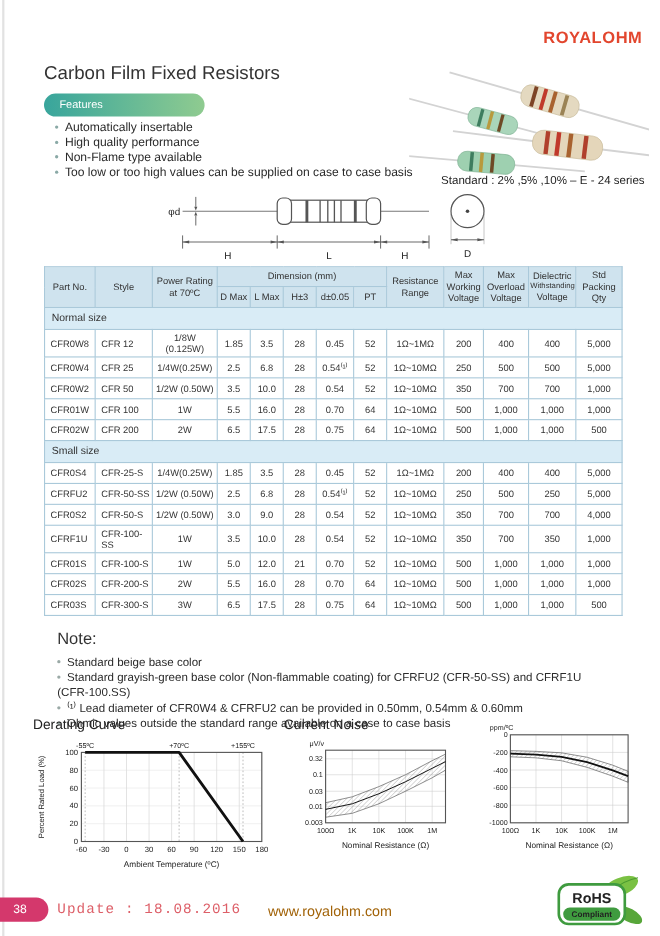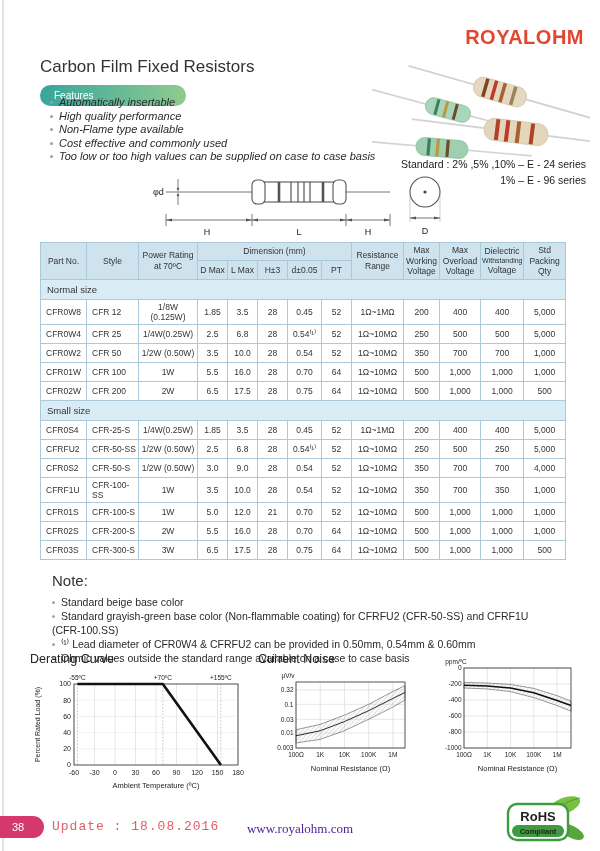--- a/index.html
+++ b/index.html
@@ -1,26 +1,26 @@
 <!DOCTYPE html>
 <html><head>
 <meta charset="utf-8">
 <style>
   html,body{margin:0;padding:0;}
   body{width:600px;height:851px;background:#fff;position:relative;overflow:hidden;
        font-family:"Liberation Sans",sans-serif;color:#333;}
   .edge-line{position:absolute;left:2px;top:0;bottom:0;width:2px;background:#e2e2e2;}
 
-  .logo{position:absolute;top:26px;right:16px;font-size:20px;font-weight:bold;
+  .logo{position:absolute;top:26px;right:16px;font-size:15px;font-weight:bold;
         color:#e2462e;letter-spacing:.5px;}
   .page-title{position:absolute;left:40px;top:57px;font-size:17px;color:#333;}
   .features-pill{position:absolute;left:40px;top:85px;width:146px;height:21px;line-height:21px;
         border-radius:11px;background:linear-gradient(90deg,#38a59c,#8fcb90);
         color:#fff;font-size:10px;padding-left:14px;box-sizing:border-box;}
-  .feature-list{position:absolute;left:50px;top:96px;width:340px;margin:0;padding:0;list-style:none;font-style:italic;}
+  .feature-list{position:absolute;left:50px;top:110px;width:340px;margin:0;padding:0;list-style:none;}
   .feature-list li{font-size:11px;line-height:13.5px;color:#2a2a2a;}
   .feature-list li::before{content:"";display:inline-block;width:3px;height:3px;border-radius:50%;
         background:#8aa9a6;margin:0 6px 2px 0;}
   .photo{position:absolute;left:372px;top:64px;width:218px;height:96px;}
   .standard-note{position:absolute;right:14px;top:156px;width:230px;text-align:right;
         font-size:10.5px;line-height:1.55;color:#222;}
   .drawing{position:absolute;left:148px;top:172px;width:308px;height:68px;}
 
   .spec-table{position:absolute;left:40px;top:242px;width:525px;border-collapse:collapse;
         table-layout:fixed;font-size:8.5px;color:#333;border:1px solid #9cc0d2;}
@@ -44,36 +44,35 @@
   #chart1-box{left:30px;top:652px;width:215px;}
   #chart2-box{left:258px;top:652px;width:155px;}
   #chart3-box{left:424px;top:652px;width:155px;}
   svg text{font-family:"Liberation Sans",sans-serif;fill:#222;}
 
   .page-badge{position:absolute;left:0;top:816px;width:44px;height:22px;background:#d4386c;
         color:#fff;font-size:11px;line-height:22px;padding-left:12px;box-sizing:border-box;
         border-radius:0 11px 11px 0;}
   .update-text{position:absolute;left:52px;top:819px;font-family:"Liberation Mono",monospace;
         font-size:13px;color:#dd5f68;letter-spacing:1px;}
-  .website{position:absolute;left:0;right:0;top:821px;text-align:center;color:#4c1d95;font-size:13px;font-family:Liberation Serif, serif;}
+  .website{position:absolute;left:0;right:0;top:821px;text-align:center;color:#a16207;font-size:13px;}
   .rohs{position:absolute;right:16px;top:794px;width:80px;height:56px;}
 </style>
 </head>
 <body>
 
 <div class="edge-line"></div>
 
 <div class="logo">ROYALOHM</div>
 <div class="page-title">Carbon Film Fixed Resistors</div>
 <div class="features-pill">Features</div>
 <ul class="feature-list">
     <li>Automatically insertable</li>
     <li>High quality performance</li>
     <li>Non-Flame type available</li>
-    <li>Cost effective and commonly used</li>
     <li>Too low or too high values can be supplied on case to case basis</li>
   </ul>
 
 <svg class="photo" viewBox="0 0 218 96">
   <g transform="translate(128,28) rotate(16)">
     <line x1="-95" y1="0" x2="95" y2="0" stroke="#d3d3d3" stroke-width="1.8"></line>
     <rect x="-27" y="-10" width="54" height="20" rx="9" fill="#e4d9c0" stroke="#c9bc9d" stroke-width="0.6"></rect>
     <rect x="-17" y="-9.4" width="3.5" height="18.8" fill="#7d4426"></rect>
     <rect x="-8" y="-9.8" width="3.5" height="19.6" fill="#c0392b"></rect>
     <rect x="1" y="-9.8" width="3.5" height="19.6" fill="#a8622f"></rect>
@@ -98,21 +97,20 @@
     <line x1="-90" y1="0" x2="90" y2="0" stroke="#d3d3d3" stroke-width="1.6"></line>
     <rect x="-26" y="-9" width="52" height="18" rx="8.5" fill="#9ed0b0" stroke="#7fb292" stroke-width="0.6"></rect>
     <rect x="-15" y="-8.5" width="3.2" height="17" fill="#3e7d5f"></rect>
     <rect x="-6" y="-8.8" width="3.2" height="17.6" fill="#b89a3e"></rect>
     <rect x="4" y="-8.5" width="3.2" height="17" fill="#6e4a26"></rect>
   </g>
 </svg>
 
 <div class="standard-note">
   <div>Standard : 2% ,5% ,10% – E - 24 series</div>
-  <div>1% – E - 96 series</div>
 </div>
 
 <svg class="drawing" viewBox="0 0 308 68">
   <line x1="18" y1="20" x2="242" y2="20" stroke="#777" stroke-width="1"></line>
   <text x="5" y="23" font-size="9">φd</text>
   <g stroke="#555" stroke-width="0.8">
     <line x1="30" y1="7" x2="30" y2="16"></line>
       <line x1="30" y1="33" x2="30" y2="24"></line>
   </g>
   <polygon points="28.6,16 31.4,16 30,19.4" fill="#555"></polygon>

